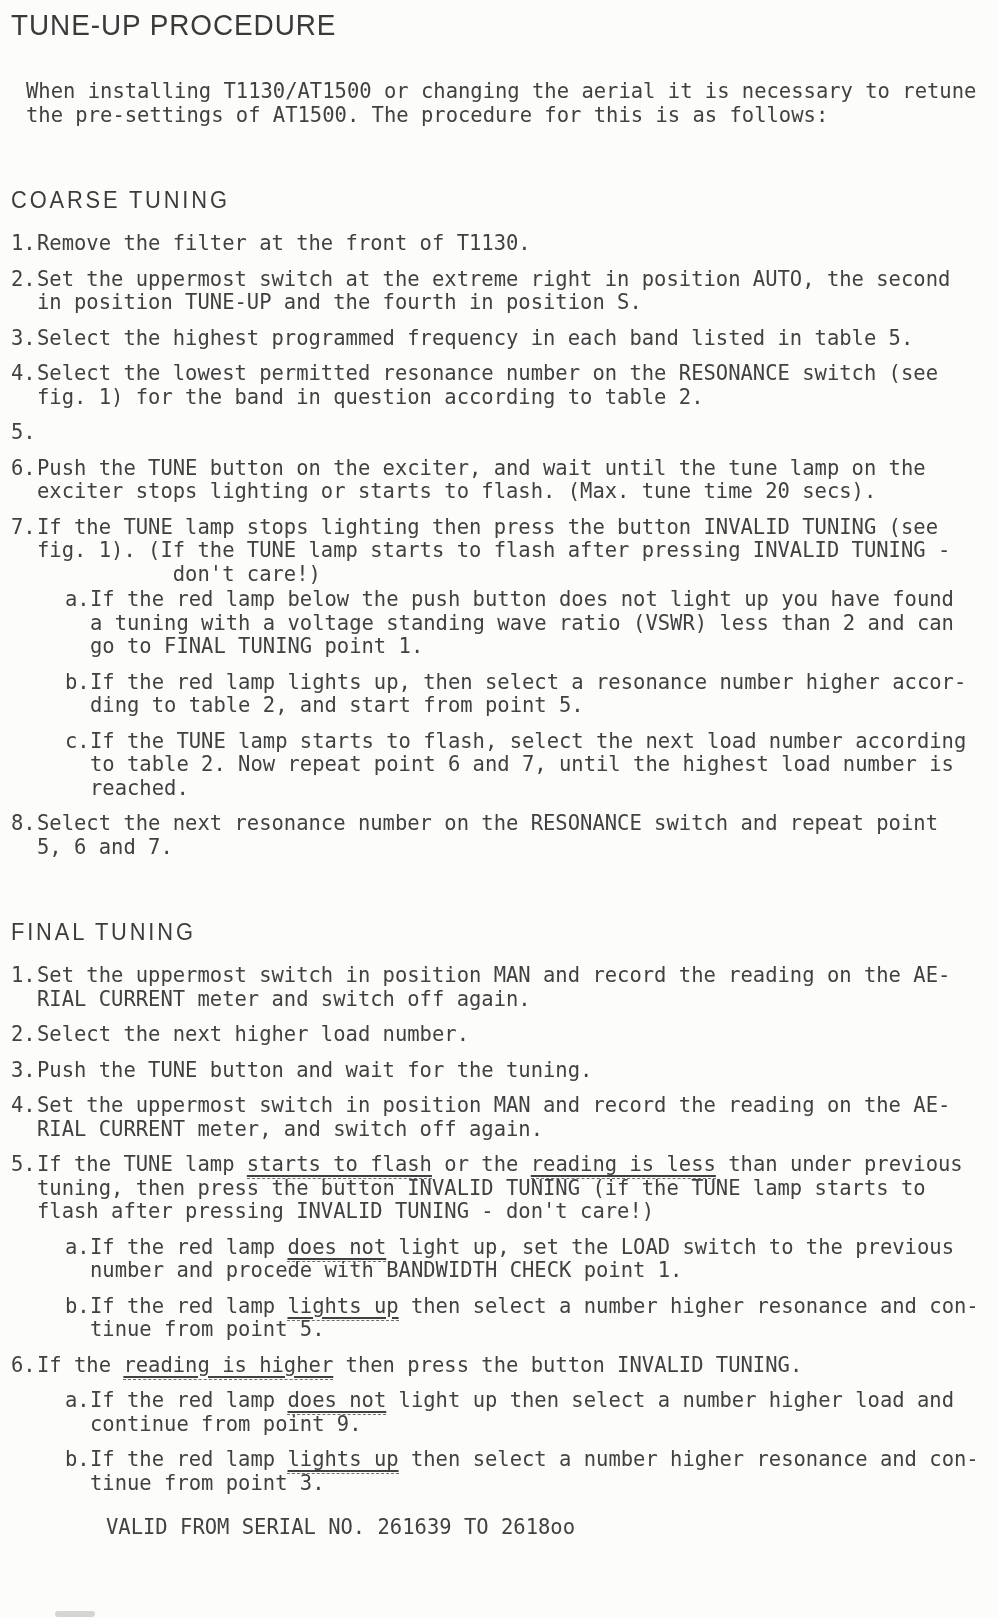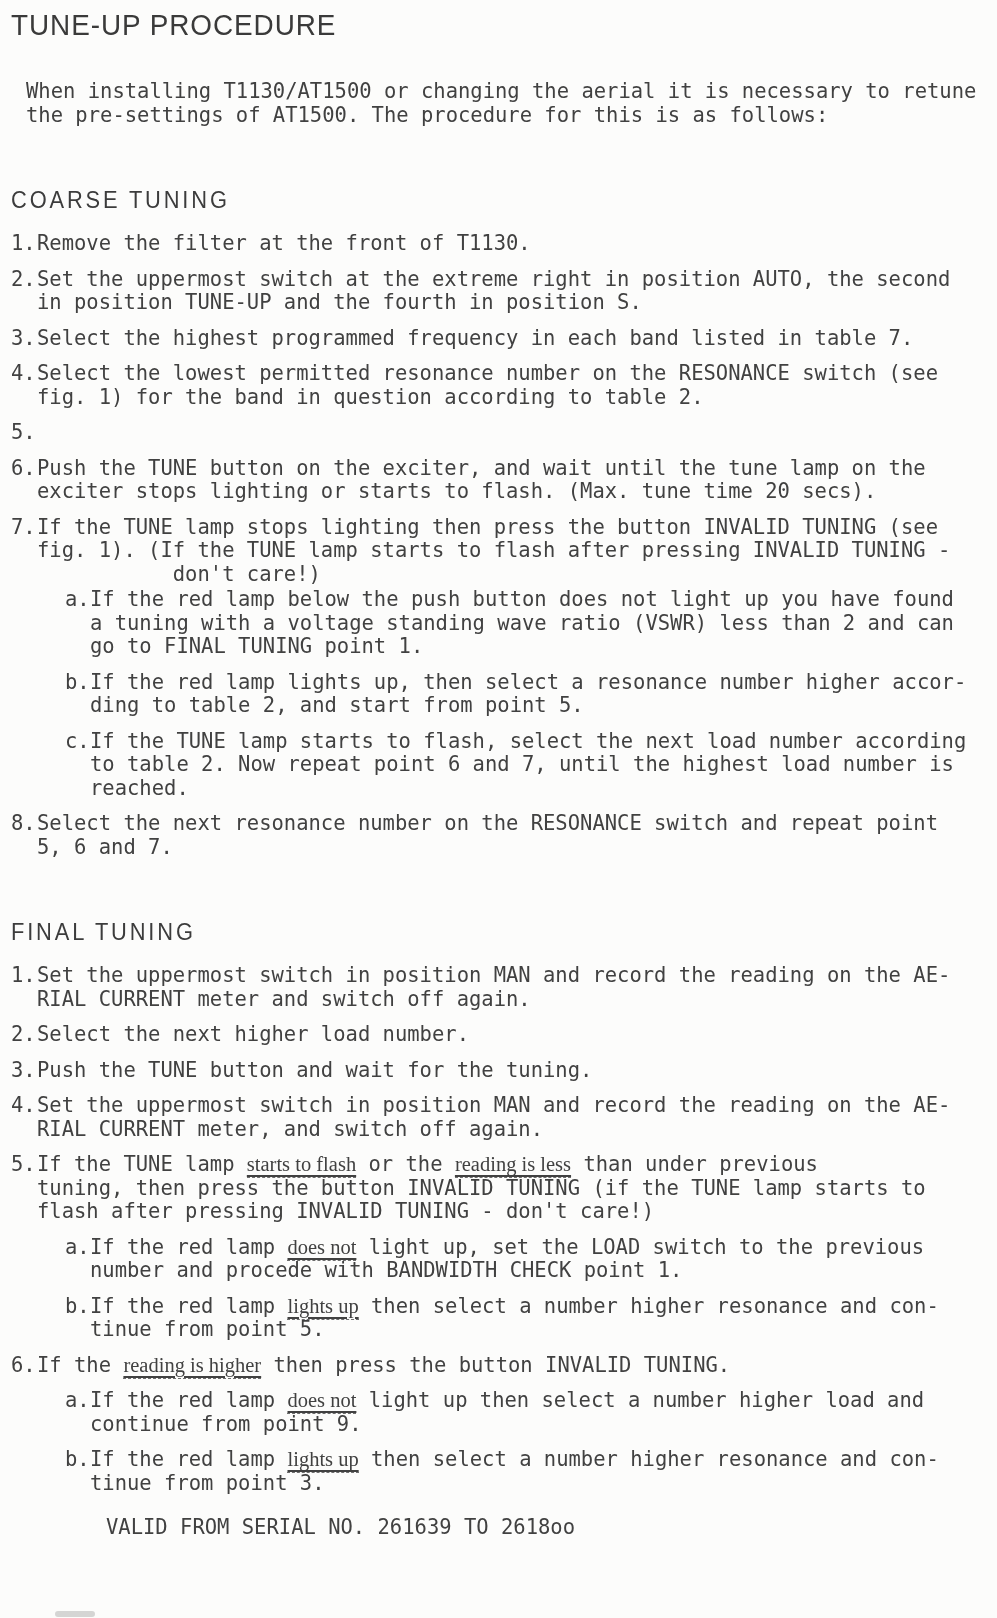--- a/index.html
+++ b/index.html
@@ -55,21 +55,20 @@
   .item .marker { flex: 0 0 26px; white-space: pre; }
   .item.sub { padding-left: 65px; }
   .item.sub .marker { flex: 0 0 25px; }
   .itext { white-space: pre-wrap; min-width: 0; }
   .u {
     text-decoration: underline;
     text-underline-offset: 4px;
     text-decoration-thickness: 1.5px;
     border-bottom: 1px dashed #6d6d6d;
     padding-bottom: 2px;
-    font-family: Liberation Serif, serif;
   }
   .footer {
     margin: 21px 0 0 106px;
     white-space: pre;
   }
   .smudge {
     position: absolute;
     left: 55px;
     bottom: 1px;
     width: 40px;
@@ -96,21 +95,21 @@
         <span class="marker">1.</span>
         <div class="itext">Remove the filter at the front of T1130.</div>
       </div>
     <div class="item">
         <span class="marker">2.</span>
         <div class="itext">Set the uppermost switch at the extreme right in position AUTO, the second
 in position TUNE-UP and the fourth in position S.</div>
       </div>
     <div class="item">
         <span class="marker">3.</span>
-        <div class="itext">Select the highest programmed frequency in each band listed in table 7.</div>
+        <div class="itext">Select the highest programmed frequency in each band listed in table 5.</div>
       </div>
     <div class="item">
         <span class="marker">4.</span>
         <div class="itext">Select the lowest permitted resonance number on the RESONANCE switch (see
 fig. 1) for the band in question according to table 2.</div>
       </div>
     <div class="item">
         <span class="marker">5.</span>
       </div>
     <div class="item">

